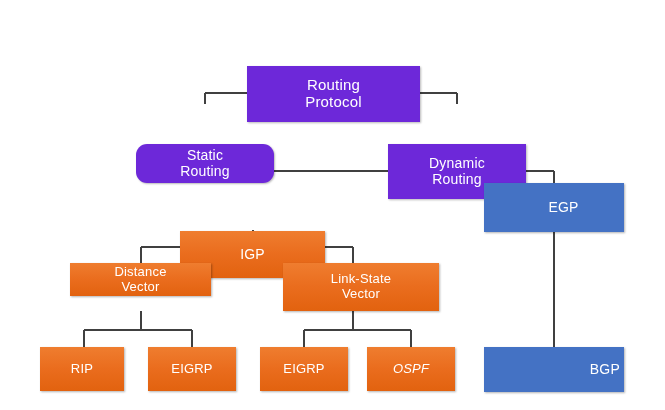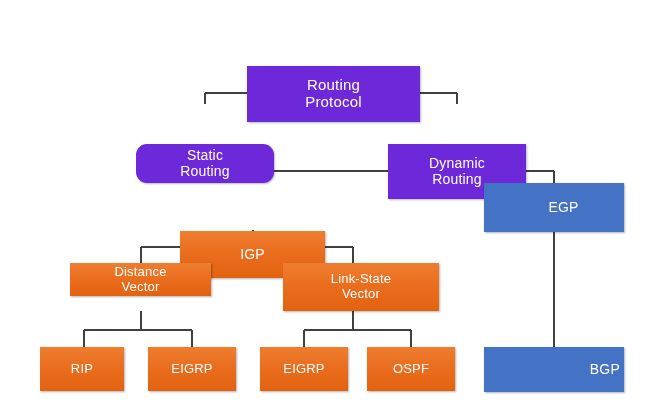--- a/index.html
+++ b/index.html
@@ -95,16 +95,16 @@
 Routing</span></div>
       <div class="node node-orange" style="left: 180px; top: 183px; width: 145px; height: 47px; font-size: 14px; margin-top: 48px;"><span class="node-label">IGP</span></div>
       <div class="node node-blue" style="left: 484px; top: 183px; width: 140px; height: 49px; font-size: 14px; padding-left: 19px;"><span class="node-label">EGP</span></div>
       <div class="node node-orange" style="left: 70px; top: 263px; width: 141px; height: 33px; font-size: 13px;"><span class="node-label">Distance
 Vector</span></div>
       <div class="node node-orange" style="left: 283px; top: 263px; width: 156px; height: 48px; font-size: 13px; justify-content: flex-end;"><span class="node-label">Link-State
 Vector</span></div>
       <div class="node node-orange" style="left: 40px; top: 347px; width: 84px; height: 44px; font-size: 13px;"><span class="node-label">RIP</span></div>
       <div class="node node-orange" style="left: 148px; top: 347px; width: 88px; height: 44px; font-size: 13px;"><span class="node-label">EIGRP</span></div>
       <div class="node node-orange" style="left: 260px; top: 347px; width: 88px; height: 44px; font-size: 13px;"><span class="node-label">EIGRP</span></div>
-      <div class="node node-orange" style="left: 367px; top: 347px; width: 88px; height: 44px; font-size: 13px;"><span class="node-label">OSPF</span></div>
+      <div class="node node-orange" style="left: 367px; top: 347px; width: 88px; height: 44px; font-size: 13px; font-style: italic;"><span class="node-label">OSPF</span></div>
       <div class="node node-blue" style="left: 484px; top: 347px; width: 140px; height: 45px; font-size: 14px; text-align: right;"><span class="node-label">BGP</span></div>
     </div>
 </div>
 
 </body></html>

